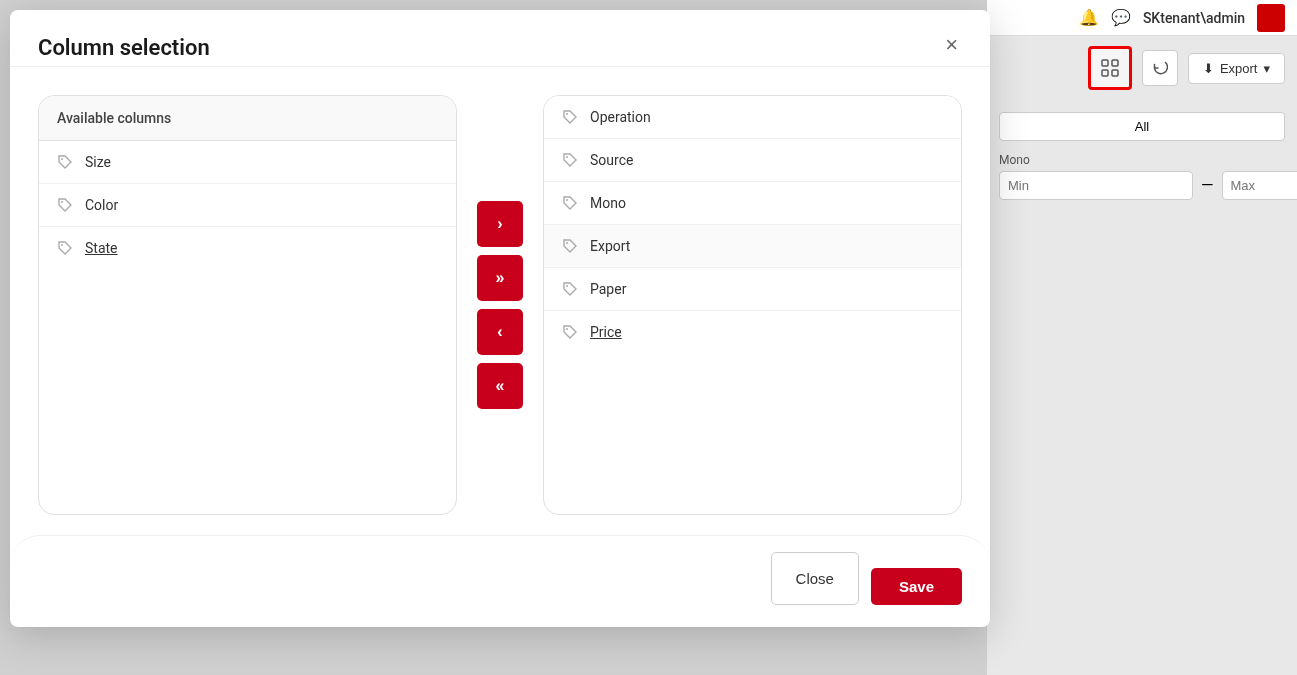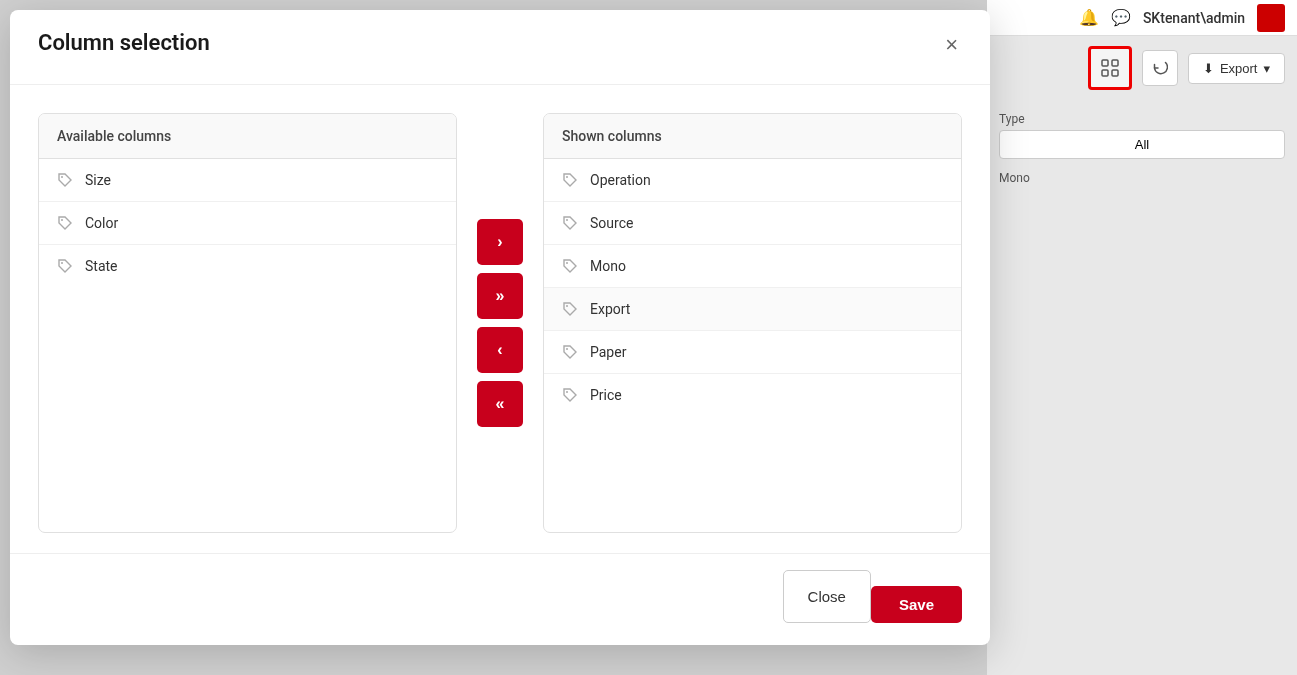--- a/index.html
+++ b/index.html
@@ -137,23 +137,23 @@
       width: 980px;
       max-height: 650px;
       padding: 0;
       position: absolute;
       top: 10px;
       left: 10px;
     }
 
     .dialog-header {
       display: flex;
-      align-items: flex-start;
+      align-items: flex-end;
       justify-content: space-between;
-      padding: 20px 28px 24px 28px;
+      padding: 20px 28px 6px 28px;
       border-bottom: 1px solid #eee;
     }
 
     .dialog-title {
       font-size: 22px;
       font-weight: 600;
       color: #1a1a1a;
     }
 
     .close-btn {
@@ -169,21 +169,21 @@
     .dialog-body {
       padding: 28px 28px 20px 28px;
       display: flex;
       gap: 0;
       align-items: flex-start;
     }
 
     
     .column-panel {
       border: 1px solid #e0e0e0;
-      border-radius: 7px;
+      border-radius: 16px;
       overflow: hidden;
     }
 
     .available-panel {
       width: 440px;
       min-height: 420px;
     }
 
     .shown-panel {
       width: 440px;
@@ -206,20 +206,21 @@
       padding: 13px 18px;
       border-bottom: 1px solid #f0f0f0;
       font-size: 14px;
       color: #333;
       cursor: pointer;
       background: #fff;
     }
 
     .column-item:last-child {
       border-bottom: none;
+      text-decoration: underline;
     }
 
     .tag-icon {
       color: #aaa;
       font-size: 15px;
       display: flex;
       align-items: center;
     }
 
     
@@ -245,22 +246,24 @@
       justify-content: center;
       color: #fff;
       font-size: 16px;
       font-weight: bold;
     }
 
     
     .dialog-footer {
       display: flex;
       justify-content: flex-end;
+      gap: 12px;
       padding: 16px 28px 22px 28px;
       border-top: 1px solid #eee;
+      border-radius: 30px;
     }
 
     .btn-close {
       padding: 10px 24px;
       border: 1px solid #ccc;
       border-radius: 5px;
       background: #fff;
       font-size: 15px;
       cursor: pointer;
       color: #333;
@@ -319,25 +322,29 @@
         <path d="M2.5 4.5V8H6" stroke="#555" stroke-width="1.5" stroke-linecap="round" stroke-linejoin="round"></path>
       </svg>
     </div>
     <button class="export-btn">
       <span>⬇</span>
       <span>Export</span>
       <span>▾</span>
     </button>
   </div>
   <div class="bg-panel-filter">
-    <div class="filter-label">Type</div>
     <select class="filter-select">
       <option>All</option>
     </select>
     <div class="filter-label">Mono</div>
+    <div class="filter-row">
+      <input class="filter-input" type="text" placeholder="Min" style="">
+      <span>—</span>
+      <input class="filter-input" type="text" placeholder="Max" style="">
+    </div>
   </div>
 </div>
 
 <div class="dialog">
   <div class="dialog-header">
     <span class="dialog-title">Column selection</span>
     <button class="close-btn">×</button>
   </div>
   <div class="dialog-body">
 
@@ -373,21 +380,20 @@
     </div>
 
     <div class="arrow-buttons">
       <button class="arrow-btn">›</button>
       <button class="arrow-btn">»</button>
       <button class="arrow-btn">‹</button>
       <button class="arrow-btn">«</button>
     </div>
 
     <div class="column-panel shown-panel">
-      <div class="panel-header">Shown columns</div>
       <div class="column-item">
         <span class="tag-icon">
           <svg width="16" height="16" viewBox="0 0 16 16" fill="none">
               <path d="M2 2h6l6 6-6 6-6-6V2z" stroke="#aaa" stroke-width="1.4" fill="none"></path>
               <circle cx="5" cy="5" r="1" fill="#aaa"></circle>
             </svg>
         </span>
         <span>Operation</span>
       </div>
       <div class="column-item">

